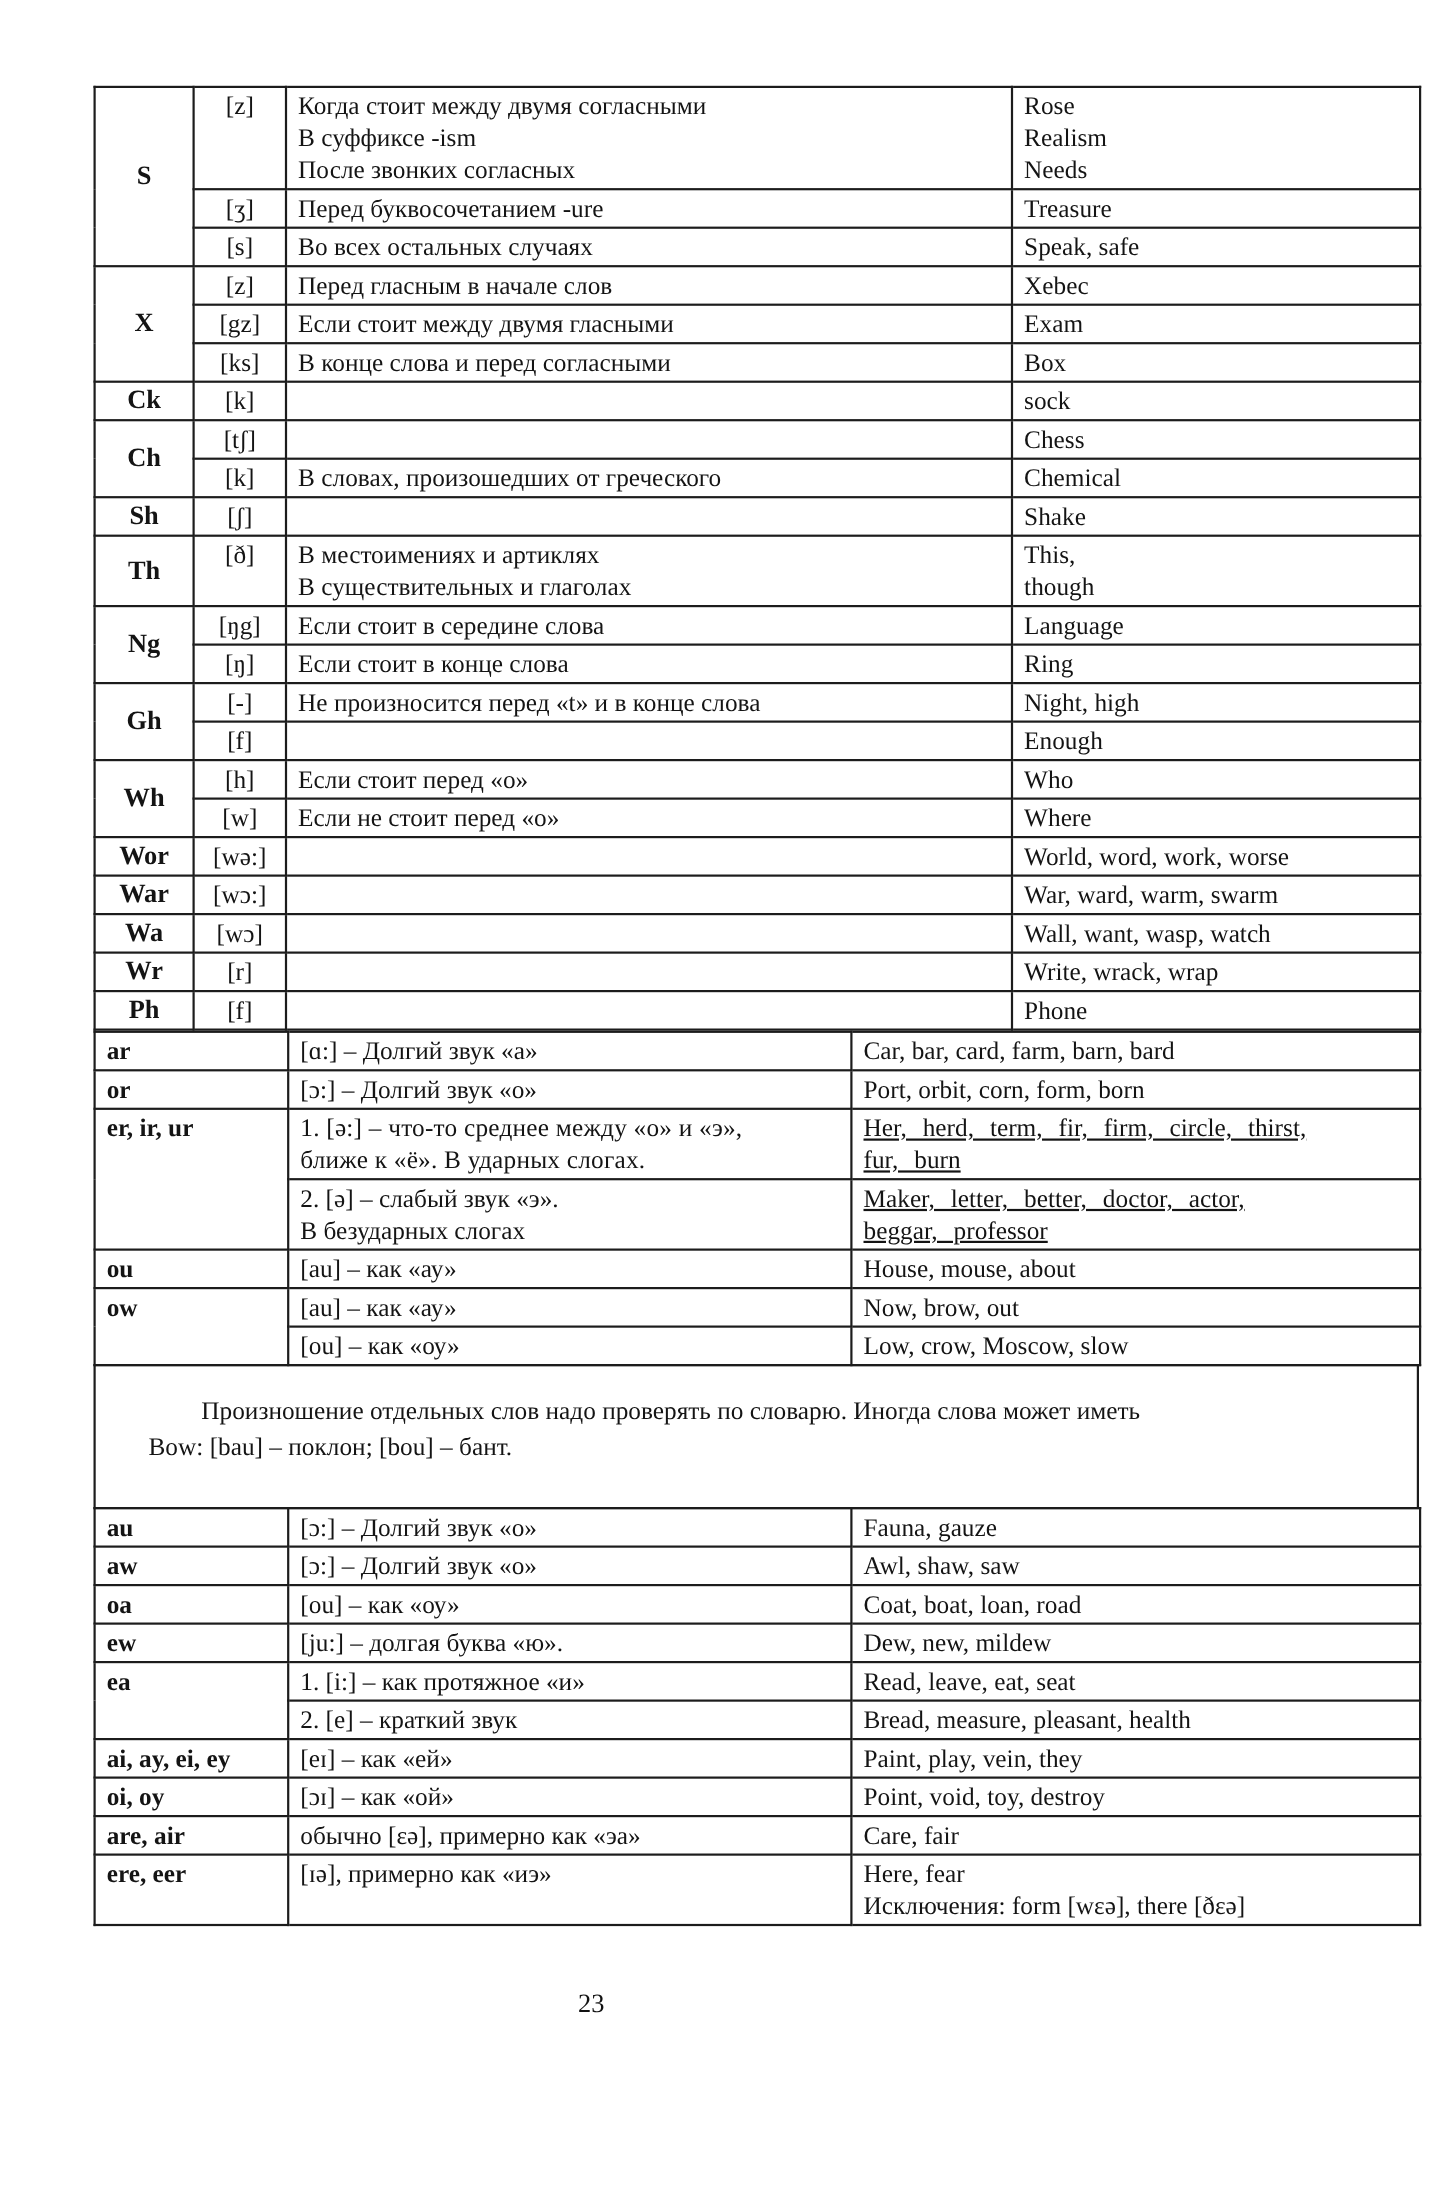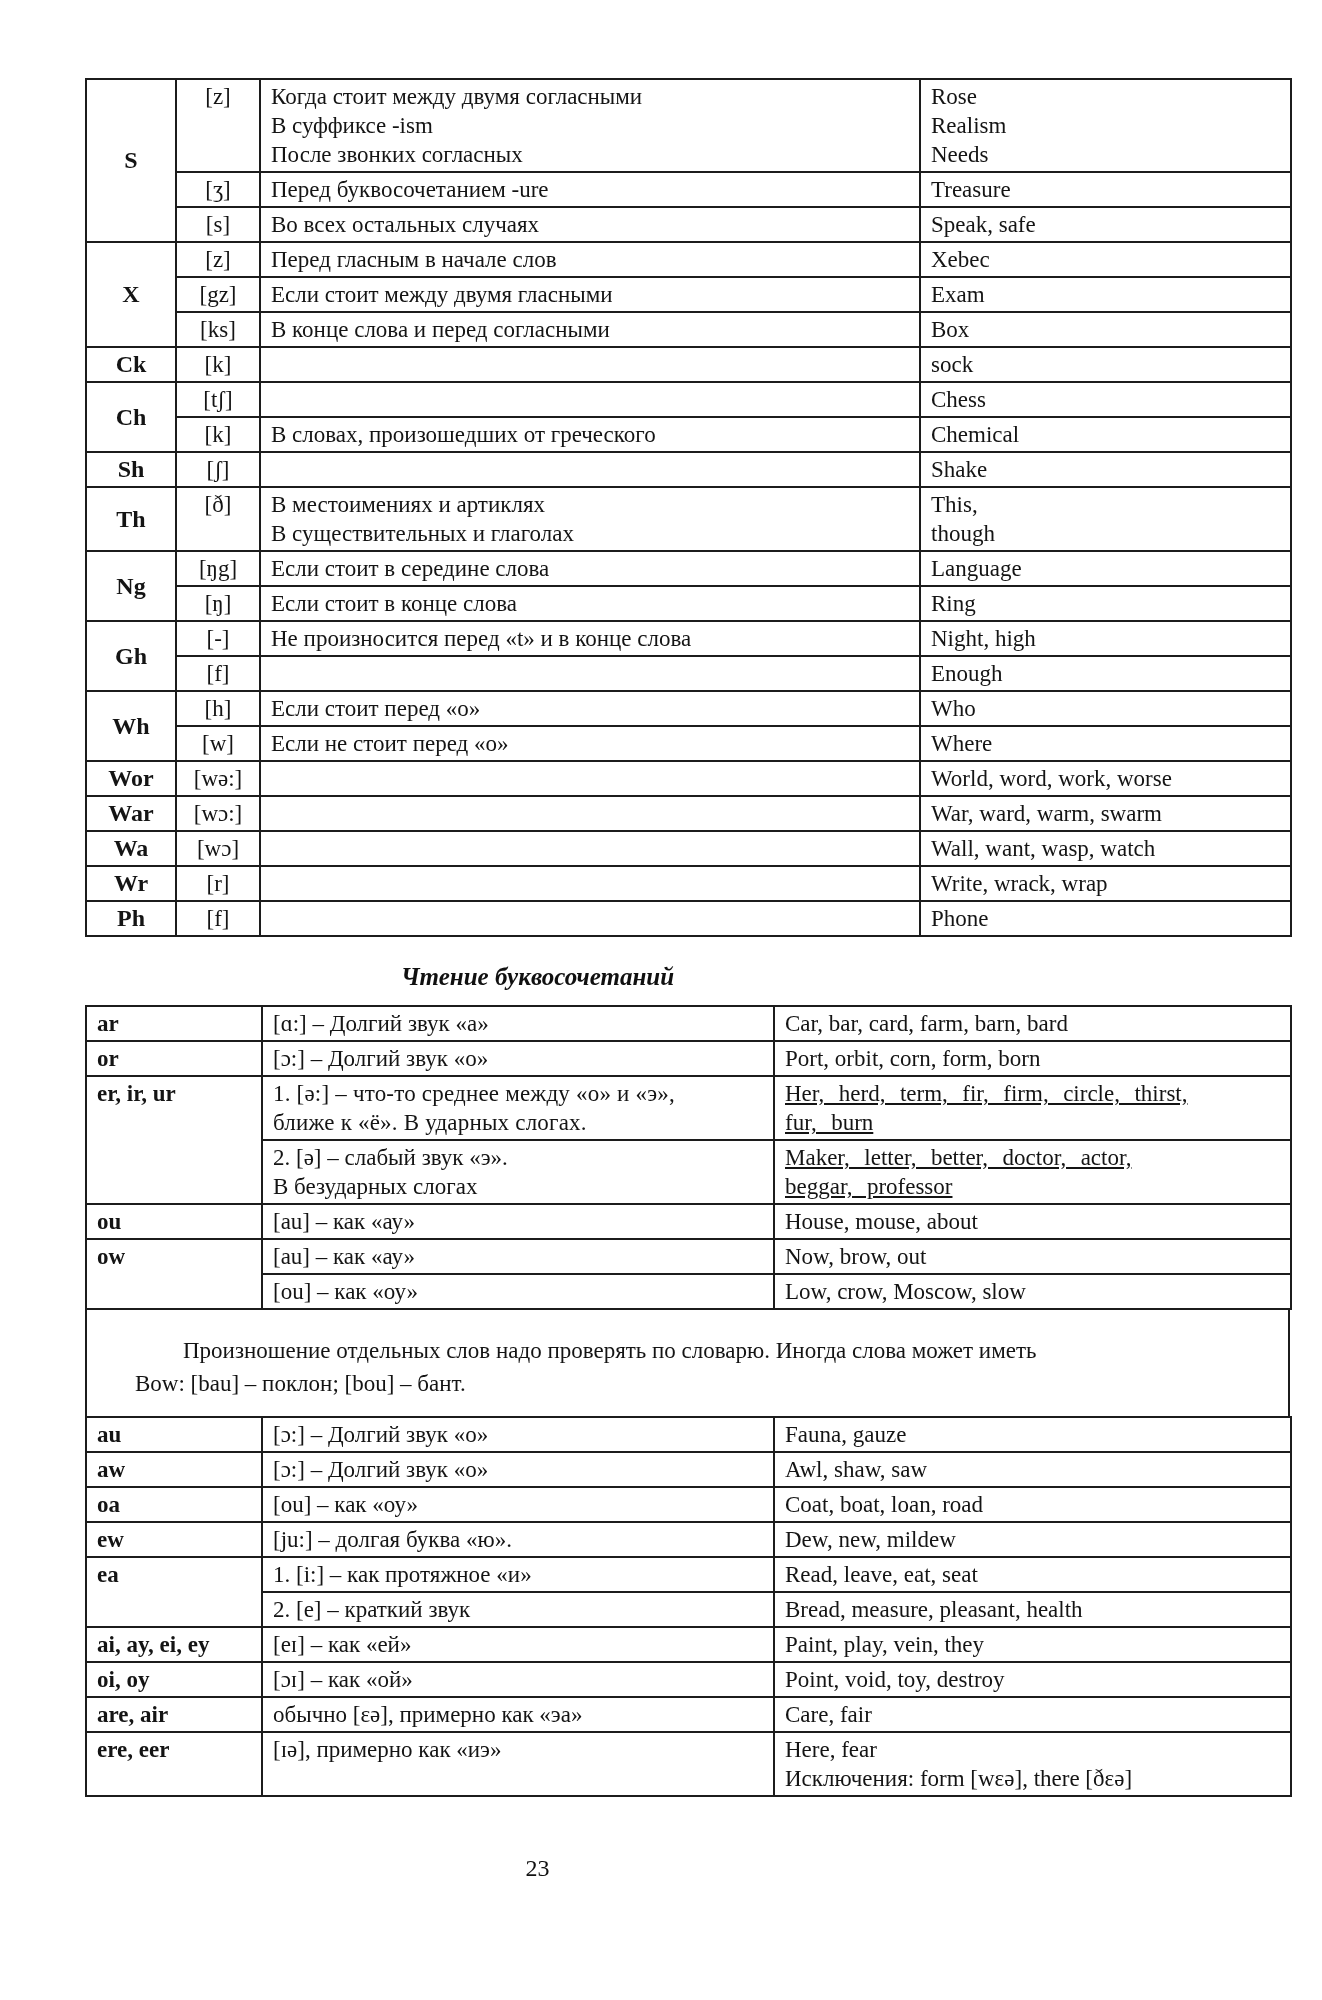--- a/index.html
+++ b/index.html
@@ -22,21 +22,21 @@
   .t2 td.col-letters,.t3 td.col-letters{font-weight:bold;text-align:left;}
   .t2 tr:nth-child(3) td.col-ex,
   .t2 tr:nth-child(4) td.col-ex{word-spacing:0.38em;text-decoration:underline;}
   .t2 tr:nth-child(3) td.col-rule{letter-spacing:0.2px;}
   .section-title{
     width:905px;text-align:center;font-weight:bold;font-style:italic;
     font-size:25px;margin:26px 0 14px 0;color:#101010;
   }
   .note-box{
     border:2px solid #1c1c1c;margin-top:-2px;
-    padding:24px 20px 16px 48px;
+    padding:24px 20px 38px 48px;
     font-size:23px;line-height:33px;
   }
   .note-par div{white-space:nowrap;}
   .note-par div:first-child{text-indent:48px;}
   .note-list div{white-space:nowrap;}
   .t3{margin-top:-2px;}
   .page-number{
     width:905px;text-align:center;font-size:24px;margin-top:58px;color:#111;
   }
 </style>
@@ -293,21 +293,20 @@
             <div>[f]</div>
           </td>
           <td class="col-rule"></td>
           <td class="col-ex">
             <div>Phone</div>
           </td>
         </tr>
       </tbody>
   </table>
 
-  <div class="section-title">Чтение буквосочетаний</div>
 
   <table class="t2">
     <colgroup>
       <col style="width:176px">
         <col style="width:512px">
         <col style="width:517px">
     </colgroup>
     <tbody>
         <tr>
           <td class="col-letters">ar</td>

